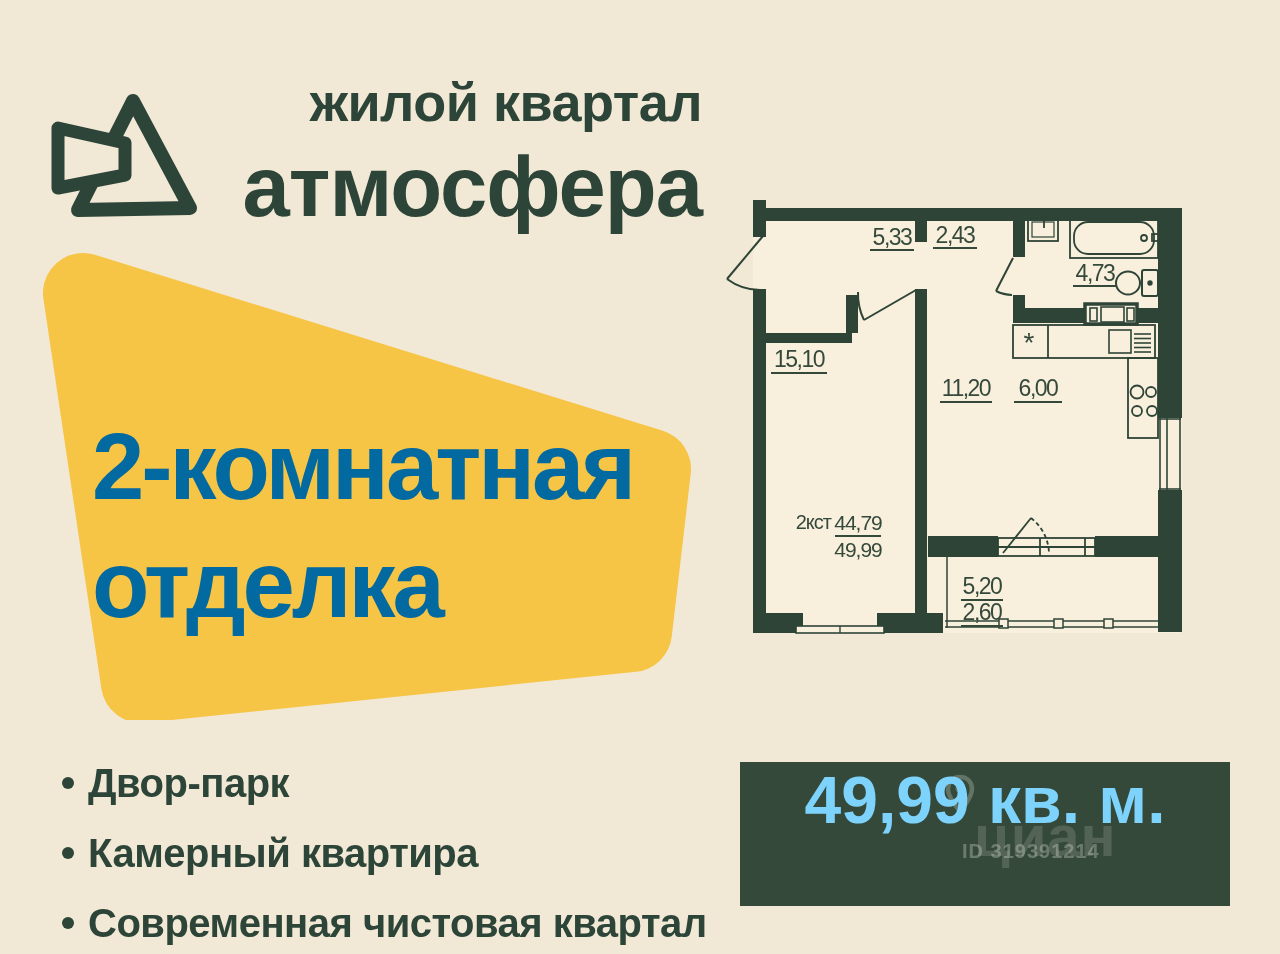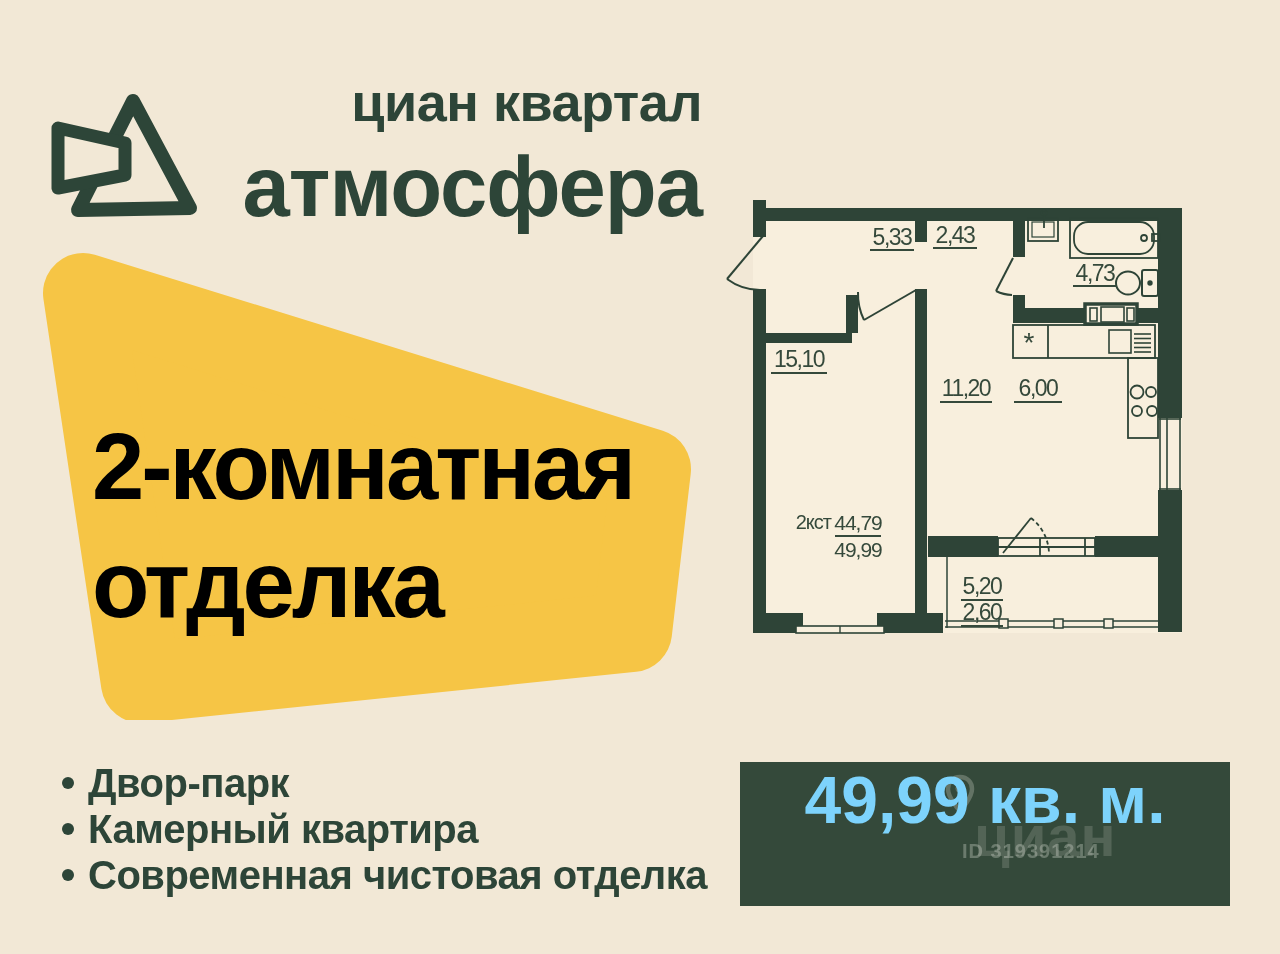--- a/index.html
+++ b/index.html
@@ -12,33 +12,33 @@
 
   
   .brand-text { position:absolute; top:74px; right:578px; text-align:right; color:#2d4538; }
   .brand-top  { font-size:54px; font-weight:700; letter-spacing:-0.5px; line-height:56px; }
   .brand-name { font-size:85px; font-weight:700; letter-spacing:-1px; line-height:88px; margin-top:13px; }
 
   
   .badge { position:absolute; left:30px; top:250px; width:680px; height:470px; }
   .badge svg { position:absolute; left:0; top:0; }
   .badge-text { position:absolute; left:62px; top:158px; font-size:94px; font-weight:700;
-                letter-spacing:-3px; line-height:118px; color:#000000; }
+                letter-spacing:-3px; line-height:118px; color:#0369a1; }
 
   
   .plan { position:absolute; left:690px; top:185px; width:590px; height:470px; }
   .plan text { font-family:"Liberation Sans","DejaVu Sans",sans-serif; fill:#35493b;
                font-size:23px; letter-spacing:-1.5px; font-weight:400; }
   .plan text.small { font-size:20px; letter-spacing:-1px; }
   .plan text.frac  { font-size:21px; letter-spacing:-1px; }
   .plan text.star  { font-size:28px; letter-spacing:0; }
 
   
   .features { position:absolute; left:62px; top:760px; list-style:none; margin:0; padding:0;
-              display:flex; flex-direction:column; }
+              display:flex; flex-direction:column; gap:24px; }
   .features li { display:flex; align-items:center; gap:14px;
                  font-size:40px; font-weight:700; letter-spacing:-0.5px; line-height:46px; }
   .features .dot { width:12px; height:12px; border-radius:50%; background:#2d4538; flex:0 0 auto; }
 
   
   .area-box { position:absolute; left:740px; top:762px; width:490px; height:144px;
               background:#34493a; display:flex; align-items:flex-start; justify-content:center; }
   .area-box .area-text { color:#7dd3fc; font-size:66px; font-weight:700; letter-spacing:0;
                          position:relative; z-index:2; }
   .wm-pin  { position:absolute; left:205px; top:12px; z-index:1; opacity:0.26; }
@@ -50,21 +50,21 @@
 </head>
 <body>
 
 <div class="stage">
 
   <svg class="abs" style="left:40px; top:80px;" width="170" height="145" viewBox="40 80 170 145">
     <path d="M133,101 L78,210 L190,208 Z" fill="none" stroke="#2d4538" stroke-width="14" stroke-linejoin="round" stroke-linecap="round"></path>
     <path d="M58,128 L125,143 L125,175 L58,188 Z" fill="#f2e8d6" stroke="#2d4538" stroke-width="13" stroke-linejoin="round" stroke-linecap="round"></path>
   </svg>
   <div class="brand-text">
-    <div class="brand-top">циан квартал</div>
+    <div class="brand-top">жилой квартал</div>
     <div class="brand-name">атмосфера</div>
   </div>
 
   <div class="badge">
     <svg width="680" height="470" viewBox="0 0 680 470">
       <polygon points="53,43 621,219 602,382 111,433" fill="#f6c545" stroke="#f6c545" stroke-width="80" stroke-linejoin="round"></polygon>
     </svg>
     <div class="badge-text">
       <div>2-комнатная</div>
       <div>отделка</div>
@@ -221,21 +221,21 @@
     <li>
       <span class="dot"></span>
       <span>Двор-парк</span>
     </li>
     <li>
       <span class="dot"></span>
       <span>Камерный квартира</span>
     </li>
     <li>
       <span class="dot"></span>
-      <span>Современная чистовая отделка</span>
+      <span>Современная чистовая квартал</span>
     </li>
   </ul>
 
   <div class="area-box">
     <svg class="wm-pin" width="30" height="42" viewBox="0 0 30 42">
       <path d="M15 3 C7.5 3 3 8.5 3 15 C3 24 15 37 15 37 C15 37 27 24 27 15 C27 8.5 22.5 3 15 3 Z" fill="none" stroke="#e8eadf" stroke-width="4.5"></path>
       <circle cx="15" cy="14.5" r="4.5" fill="#e8eadf"></circle>
     </svg>
     <span class="wm-name">циан</span>
     <span class="wm-id">ID 319391214</span>

